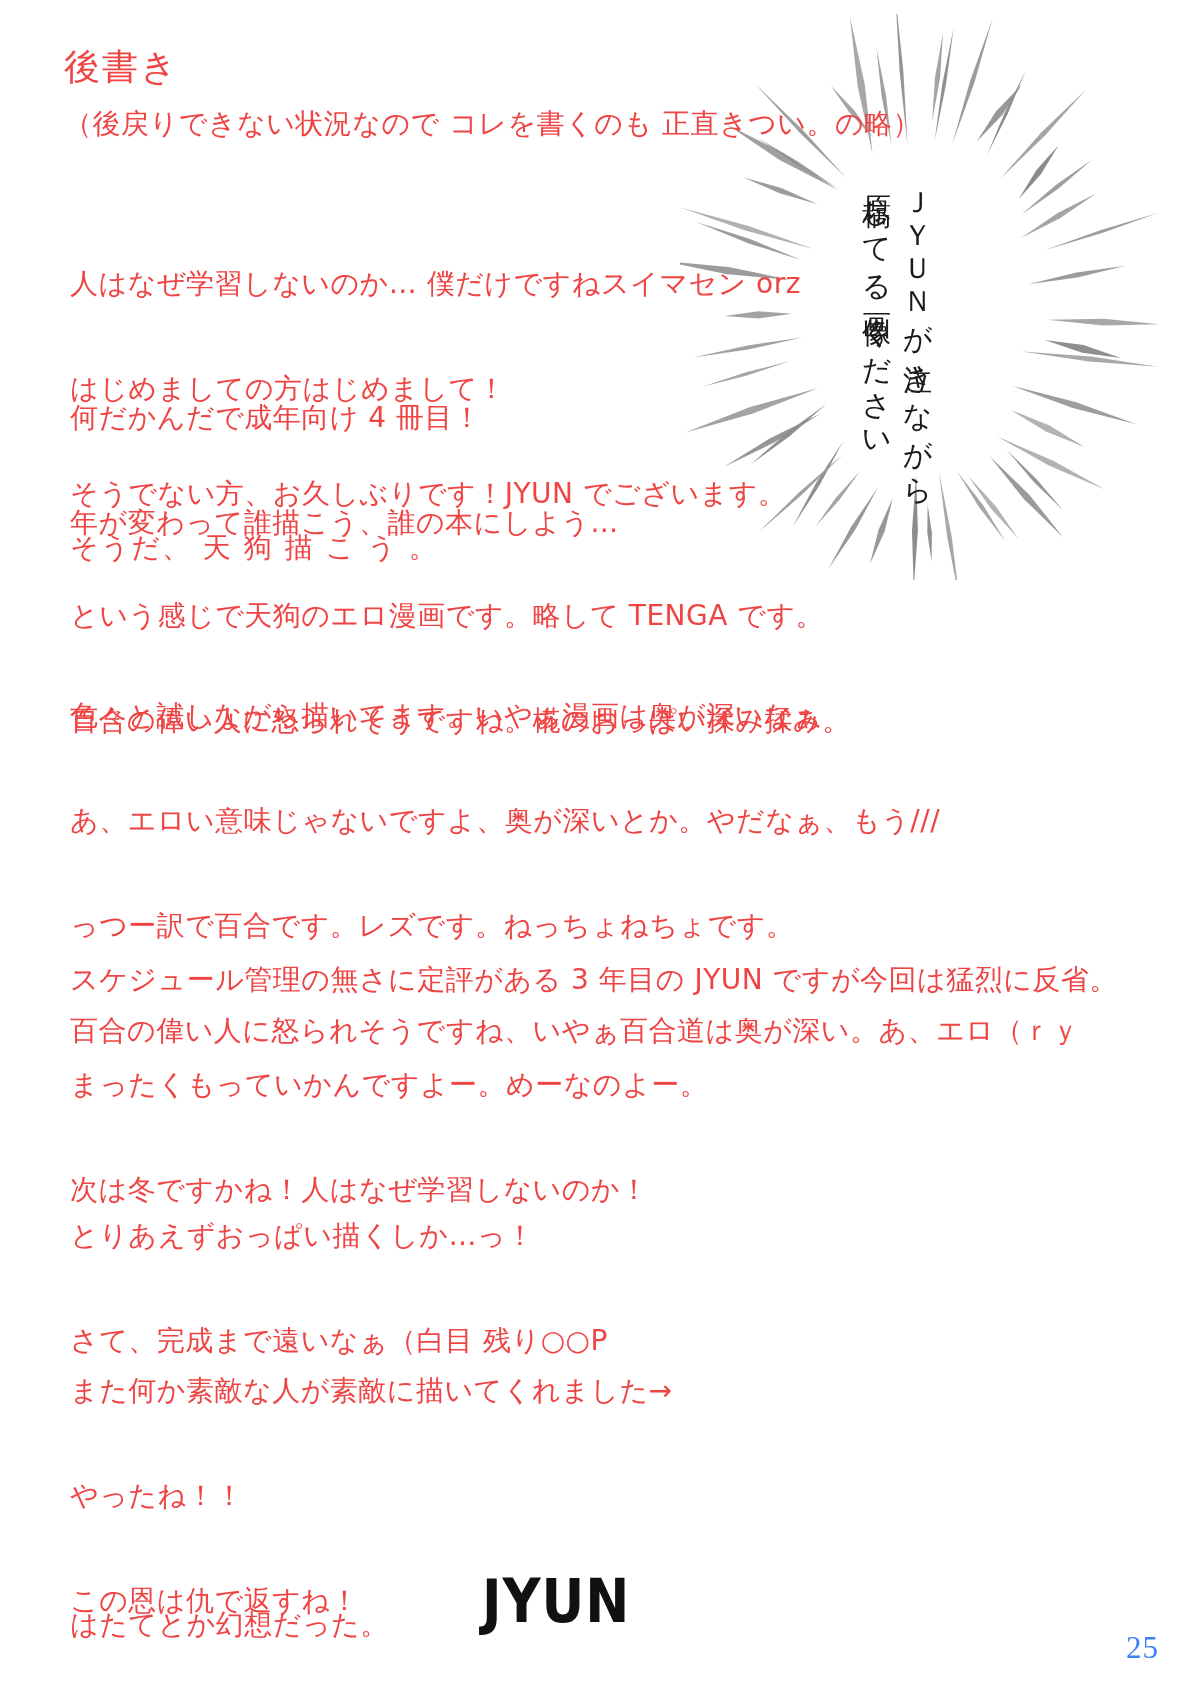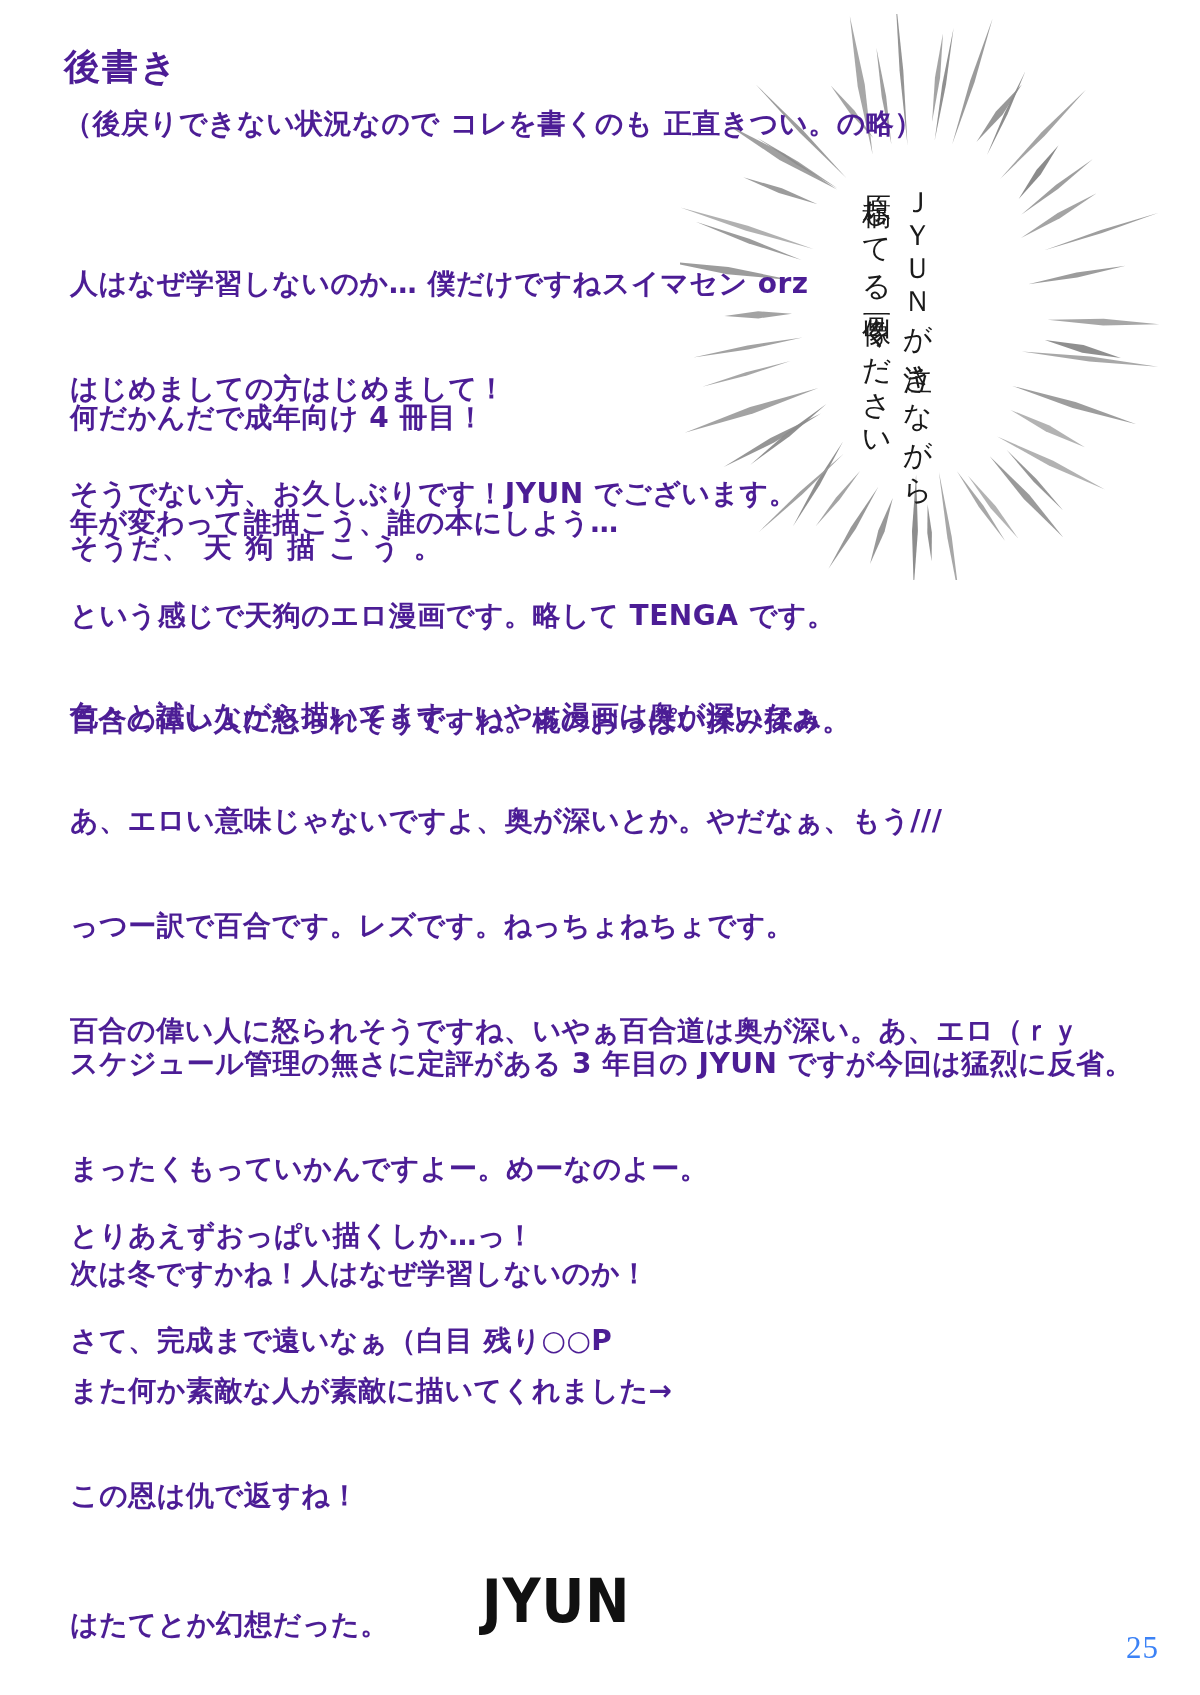--- a/index.html
+++ b/index.html
@@ -3,22 +3,22 @@
 <meta charset="utf-8">
 <style>
   html,body{margin:0;padding:0;background:#e9e9e9;}
   .page{
     position:relative;width:1200px;height:1695px;margin:0 auto;
     background:#ffffff;overflow:hidden;
     font-family:"DejaVu Sans",sans-serif;color:#0d0d0d;
   }
   .txt{
     position:absolute;left:64px;
-    font-weight:700;font-size:28px;line-height:35px;
-    letter-spacing:0.5px;white-space:pre;color:#4c1d95;
+    font-weight:400;font-size:28px;line-height:35px;
+    letter-spacing:0.5px;white-space:pre;color:#ef4444;
   }
   .txt .line{min-height:35px;margin-left:6px;}
   .title{font-size:36px;line-height:42px;letter-spacing:2px;}
   .emphasis .line{letter-spacing:2px;text-align:center;}
   .burst{position:absolute;left:680px;top:14px;width:520px;height:566px;}
   .burst svg{position:absolute;left:0;top:0;}
   .burst-text{
     position:absolute;left:856px;top:172px;height:372px;
     writing-mode:vertical-rl;text-orientation:mixed;
     font-family:"DejaVu Serif","DejaVu Sans",serif;
@@ -121,33 +121,34 @@
   </div>
 
   <div class="txt" style="top:628px">
     <div class="line">色々と試しながら描いてます。いやぁ漫画は奥が深いなぁ</div>
     <div class="line">あ、エロい意味じゃないですよ、奥が深いとか。やだなぁ、もう///</div>
     <div class="line">っつー訳で百合です。レズです。ねっちょねちょです。</div>
     <div class="line">百合の偉い人に怒られそうですね、いやぁ百合道は奥が深い。あ、エロ（ｒｙ</div>
   </div>
 
 
-  <div class="txt" style="top:976px">
+  <div class="txt" style="top:892px">
     <div class="line">スケジュール管理の無さに定評がある 3 年目の JYUN ですが今回は猛烈に反省。</div>
     <div class="line">まったくもっていかんですよー。めーなのよー。</div>
     <div class="line">次は冬ですかね！人はなぜ学習しないのか！</div>
   </div>
 
   <div class="txt" style="top:1148px">
     <div class="line">とりあえずおっぱい描くしか…っ！</div>
     <div class="line">さて、完成まで遠いなぁ（白目 残り○○P</div>
   </div>
 
   <div class="txt" style="top:1303px">
     <div class="line">また何か素敵な人が素敵に描いてくれました→</div>
+    <div class="line">やったね！！</div>
     <div class="line">この恩は仇で返すね！</div>
   </div>
 
   <div class="txt" style="top:1537px">
     <div class="line">はたてとか幻想だった。</div>
   </div>
 
   <div class="signature">JYUN</div>
 
   <div class="page-number">25</div>

